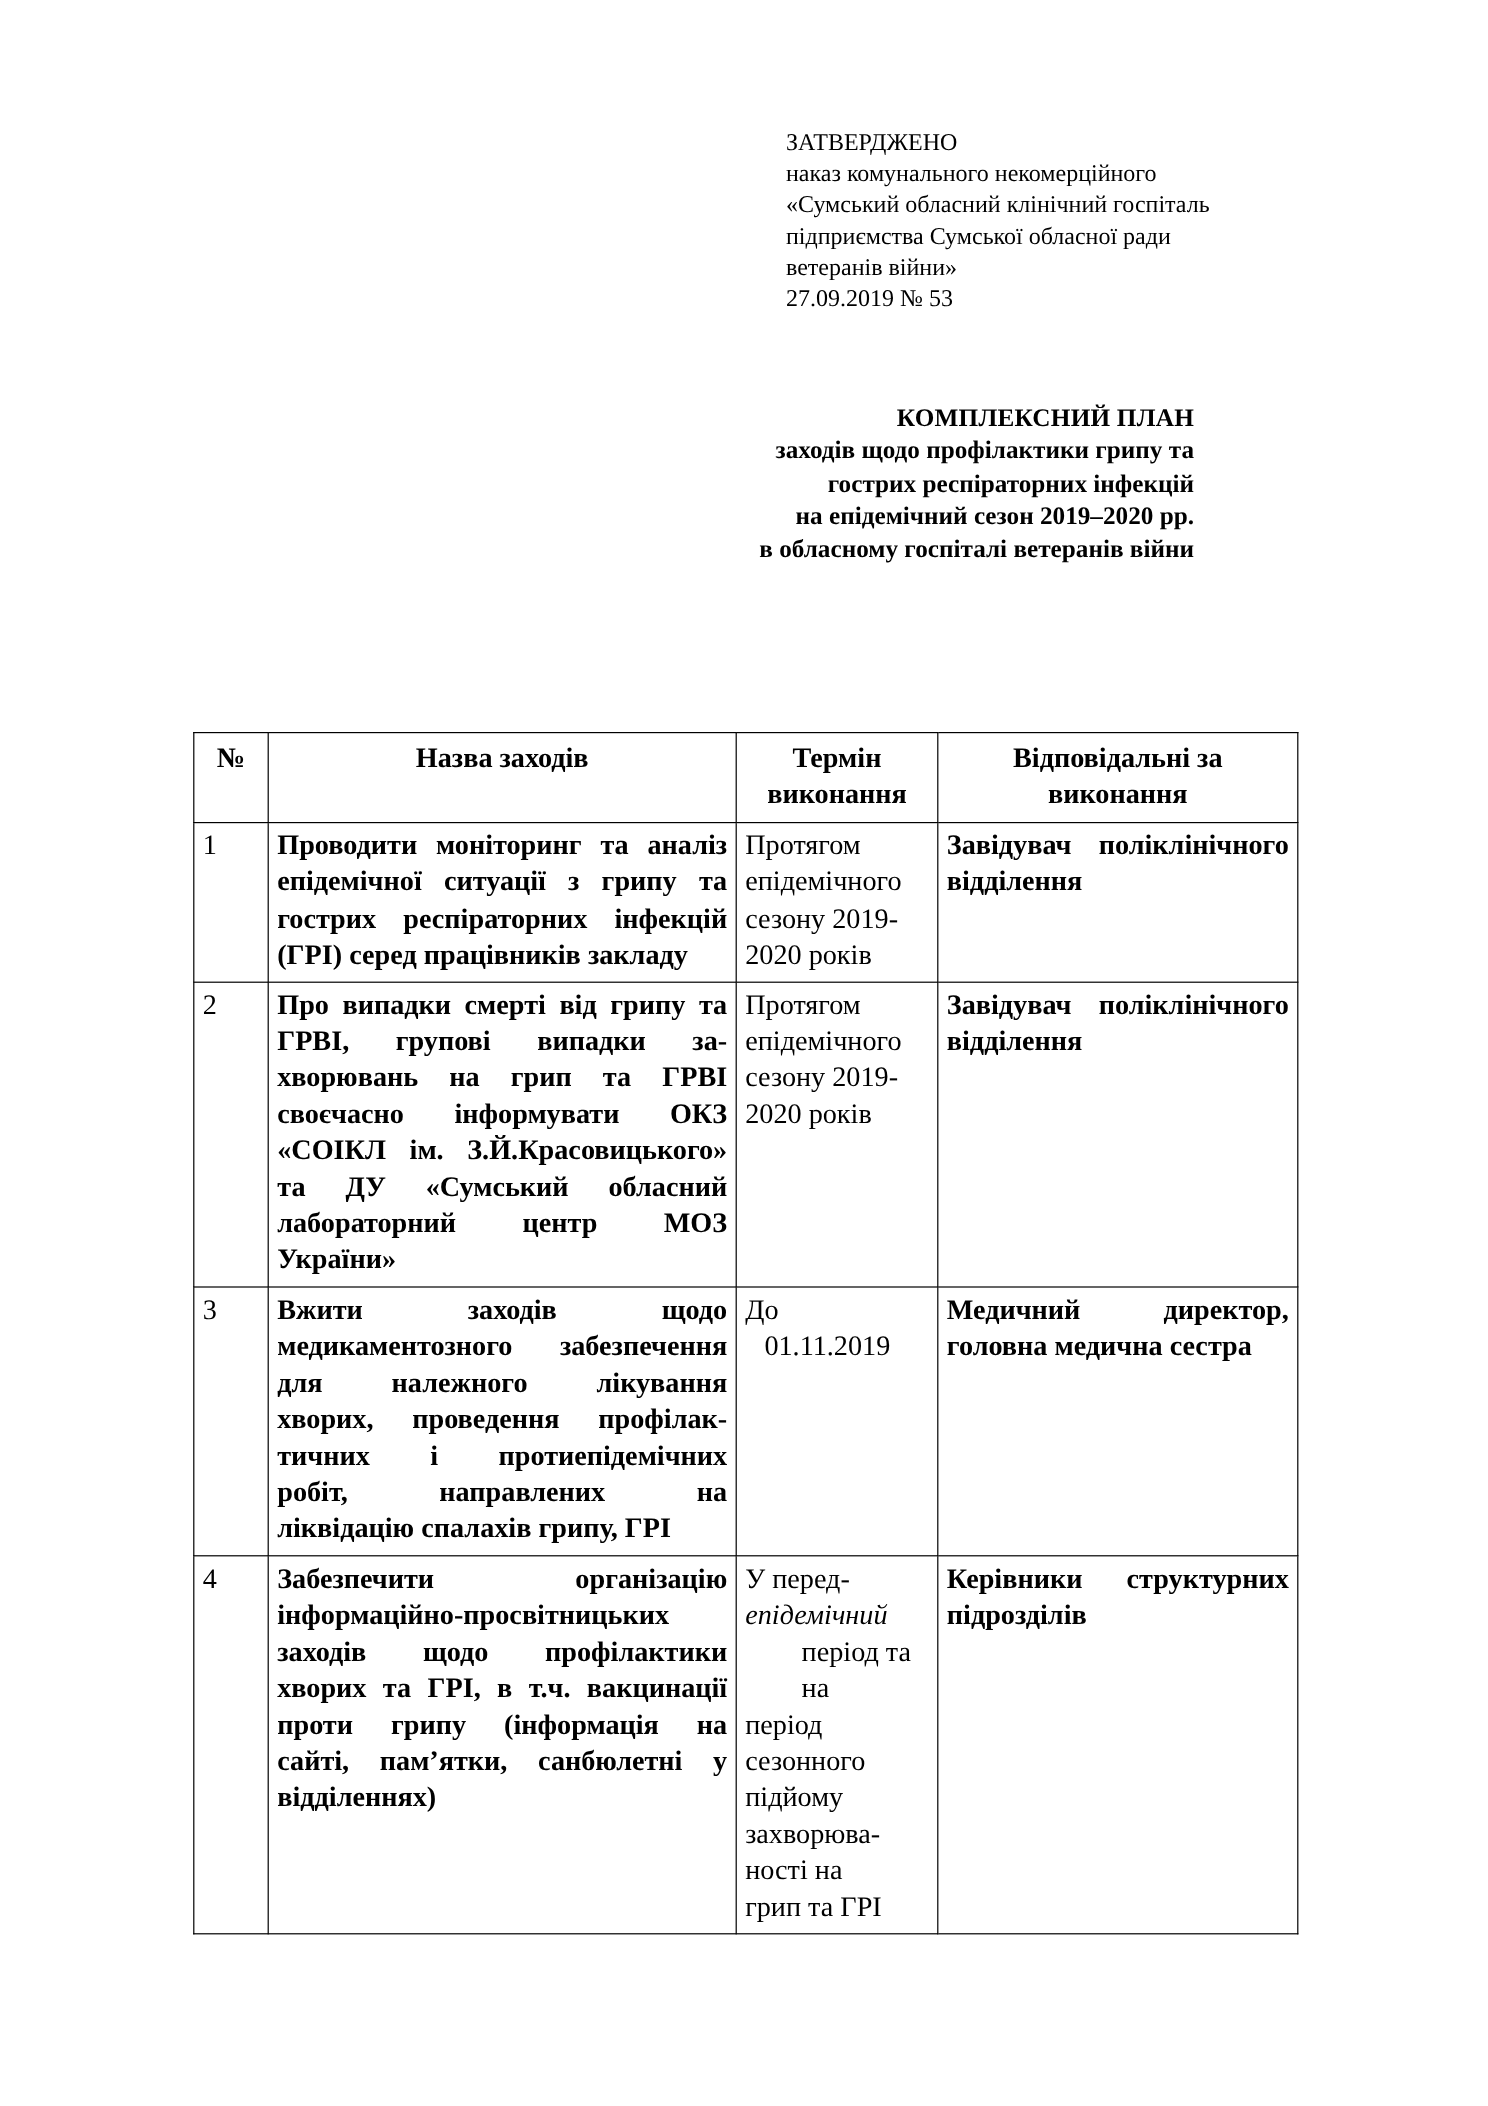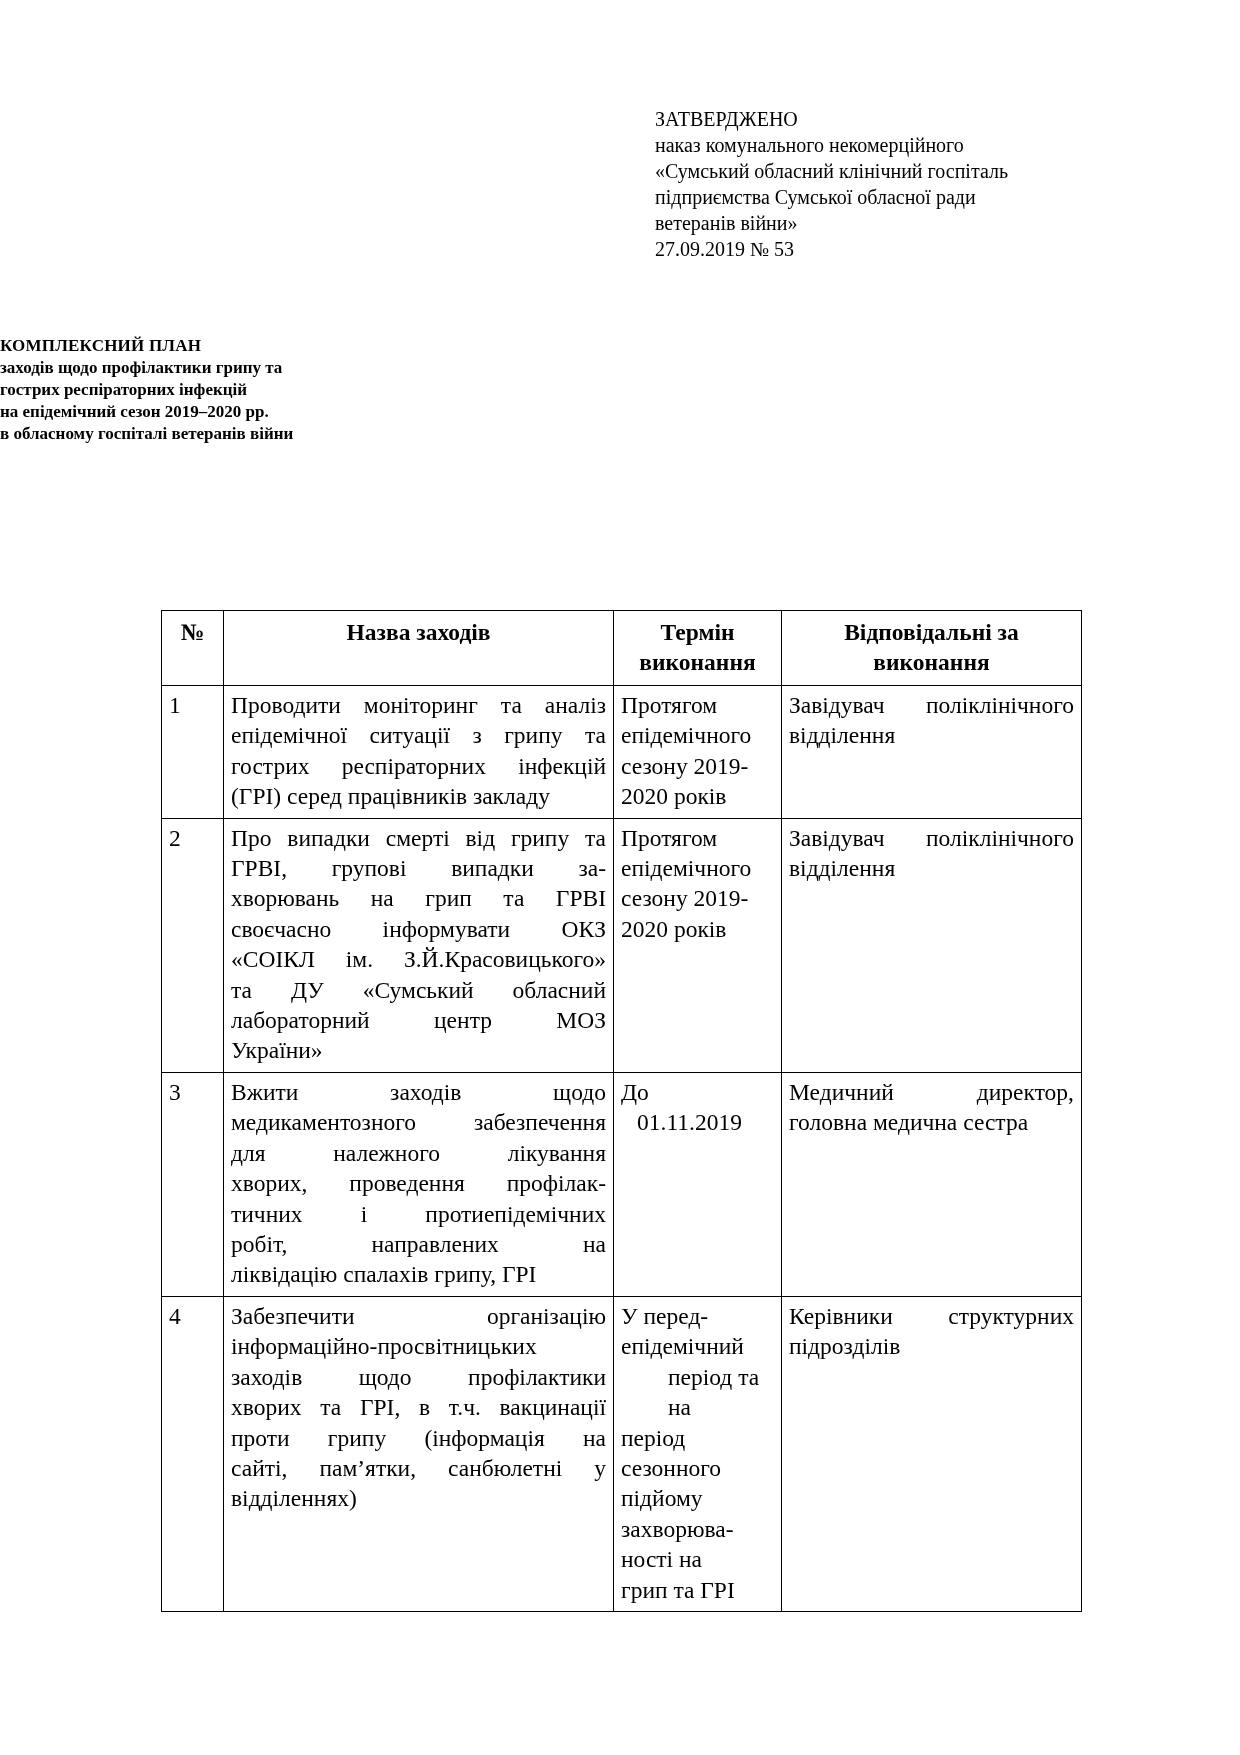--- a/index.html
+++ b/index.html
@@ -41,23 +41,23 @@
   .approval-line.nojust {
     text-align: left;
   }
 
   
   .title-block {
     position: absolute;
     left: 0;
     top: 335px;
     width: 995px;
-    text-align: left;
+    text-align: right;
     font-weight: bold;
-    font-size: 17px;
+    font-size: 21px;
     line-height: 1.30;
   }
   .title-main {
     display: block;
     letter-spacing: 0.2px;
   }
   .title-sub {
     display: block;
   }
 
@@ -105,20 +105,21 @@
     text-align: left;
   }
   td.cell-resp {
     text-align: justify;
     text-align-last: left;
   }
   .jline {
     display: block;
     text-align: justify;
     text-align-last: justify;
+    font-weight: bold;
   }
   .jline.last {
     text-align-last: left;
   }
 </style>
 </head>
 <body>
 
 <div class="page">
 
@@ -244,21 +245,21 @@
                 <span class="jline">інформаційно-просвітницьких</span>
                 <span class="jline">заходів щодо профілактики</span>
                 <span class="jline">хворих та ГРІ, в т.ч. вакцинації</span>
                 <span class="jline">проти грипу (інформація на</span>
                 <span class="jline">сайті, пам’ятки, санбюлетні у</span>
                 <span class="jline last">відділеннях)</span>
               </div>
             </td>
             <td class="cell-term">
               <span style="display: block;">У перед-</span>
-              <span style="display: block;">епідемічний</span>
+              <span style="display: block; font-style: italic;">епідемічний</span>
               <span style="display: block; margin-left: 47px;">період та на</span>
               <span style="display: block;">період</span>
               <span style="display: block;">сезонного</span>
               <span style="display: block;">підйому</span>
               <span style="display: block;">захворюва-</span>
               <span style="display: block;">ності на</span>
               <span style="display: block;">грип та ГРІ</span>
             </td>
             <td class="cell-resp">
               <div>

